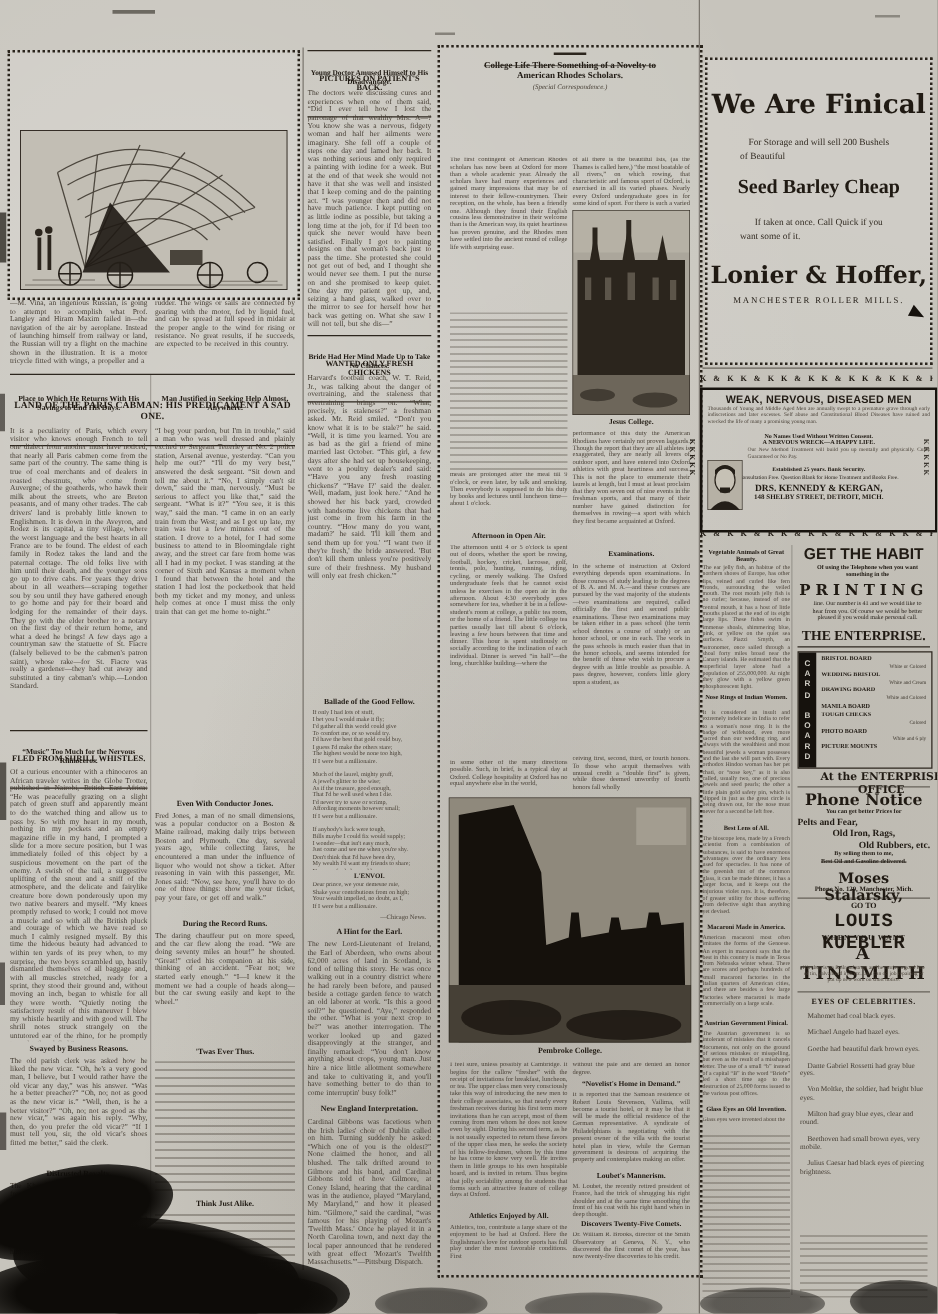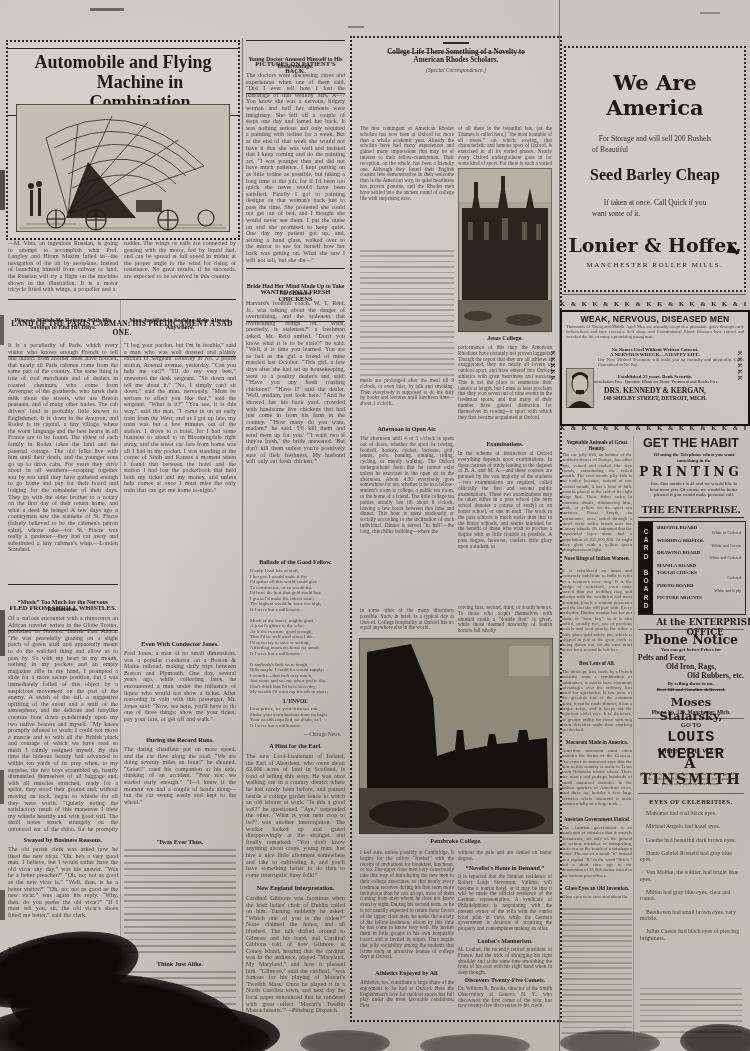--- a/index.html
+++ b/index.html
@@ -37,24 +37,20 @@
   <div class="abs" style="left:90px;top:8px;width:34px;height:3px;background:rgba(30,25,18,.55);"></div>
   <div class="abs" style="left:348px;top:26px;width:16px;height:2px;background:rgba(30,25,18,.4);"></div>
   <div class="abs" style="left:700px;top:12px;width:20px;height:2px;background:rgba(30,25,18,.35);"></div>
 
   <div class="abs vrule" style="left:242px;top:38px;height:978px;"></div>
   <div class="abs vrule" style="left:120px;top:300px;height:712px;opacity:.55;"></div>
   <div class="abs vrule" style="left:559px;top:0;height:1051px;"></div>
   <div class="abs vrule" style="left:633px;top:436px;height:600px;opacity:.5;"></div>
 
   <div class="abs boxed-ad" style="left:6px;top:40px;width:230px;height:196px;background:rgba(255,255,255,.12);">
-    <div class="hd" style="font-size:18px;line-height:20px;margin-top:6px;border:1px solid #2c261e;border-left:none;border-right:none;padding:3px 2px;">
-      <div>Automobile and Flying</div>
-      <div style="padding-left:34px;">Machine in Combination</div>
-    </div>
     <svg class="abs" style="left:8px;top:62px;" width="214" height="128" viewBox="0 0 214 128">
       <rect x="0" y="0" width="214" height="128" fill="#c2beb4"></rect>
       <g stroke="#373128" stroke-width="1" fill="none" opacity=".85">
         <path d="M30,34 Q110,-14 188,62"></path>
         <path d="M38,44 Q112,2 180,66"></path>
         <path d="M46,56 Q114,18 170,72"></path>
         <path d="M52,70 Q116,36 160,80"></path>
         <path d="M56,84 Q118,56 150,88"></path>
         <path d="M52,110 L30,34"></path>
           <path d="M52,110 L62,20"></path>
@@ -233,21 +229,21 @@
     <div class="abs bts" style="left:106px;top:812px;width:94px;height:13px;">without the pale and are denied an honor degree.</div>
     <div class="abs hd" style="left:106px;top:827px;width:94px;font-size:6px;">“Novelist's Home in Demand.”</div>
     <div class="abs bts" style="left:106px;top:836px;width:94px;height:62px;">It is reported that the Samoan residence of Robert Louis Stevenson, Vailima, will become a tourist hotel, or it may be that it will be made the official residence of the German representative.  A syndicate of Philadelphians is negotiating with the present owner of the villa with the tourist hotel plan in view, while the German government is desirous of acquiring the property and contemplates making an offer.</div>
     <div class="abs hd" style="left:106px;top:900px;width:94px;font-size:6px;">Loubet's Mannerism.</div>
     <div class="abs bts" style="left:106px;top:909px;width:94px;height:28px;">M. Loubet, the recently retired president of France, had the trick of shrugging his right shoulder and at the same time smoothing the front of his coat with his right hand when in deep thought.</div>
     <div class="abs hd" style="left:106px;top:939px;width:94px;font-size:6px;">Discovers Twenty-Five Comets.</div>
     <div class="abs bts" style="left:106px;top:948px;width:94px;height:58px;">Dr. William R. Brooks, director of the Smith Observatory at Geneva, N. Y., who discovered the first comet of the year, has now twenty-five discoveries to his credit.</div>
   </div>
 
   <div class="abs boxed-ad" style="left:564px;top:46px;width:178px;height:242px;background:rgba(255,255,255,.15);">
-    <div class="hd" style="font-size:21px;margin-top:22px;font-family:'DejaVu Serif',serif;">We Are America</div>
+    <div class="hd" style="font-size:21px;margin-top:22px;font-family:'DejaVu Serif',serif;">We Are Finical</div>
     <div style="font-size:7.5px;text-align:center;margin-top:14px;color:#332c23;">For Storage and will sell 200 Bushels</div>
     <div style="font-size:7.5px;text-align:left;margin:2px 0 0 26px;color:#332c23;">of Beautiful</div>
     <div class="hd" style="font-size:16px;margin-top:12px;">Seed Barley Cheap</div>
     <div style="font-size:7.5px;text-align:center;margin-top:14px;color:#332c23;">If taken at once.   Call Quick if you</div>
     <div style="font-size:7.5px;text-align:left;margin:2px 0 0 26px;color:#332c23;">want some of it.</div>
     <div class="hd" style="font-size:19px;margin-top:16px;font-family:'DejaVu Serif',serif;">Lonier &amp; Hoffer,</div>
     <div class="hd" style="font-size:7px;letter-spacing:1.5px;margin-top:5px;font-weight:normal;">MANCHESTER ROLLER MILLS.</div>
     <div class="abs" style="right:4px;top:198px;width:0;height:0;border-left:12px solid #16120d;border-top:5px solid transparent;border-bottom:5px solid transparent;transform:rotate(28deg);"></div>
   </div>
   <div class="abs hrule" style="left:562px;top:294px;width:184px;"></div>

